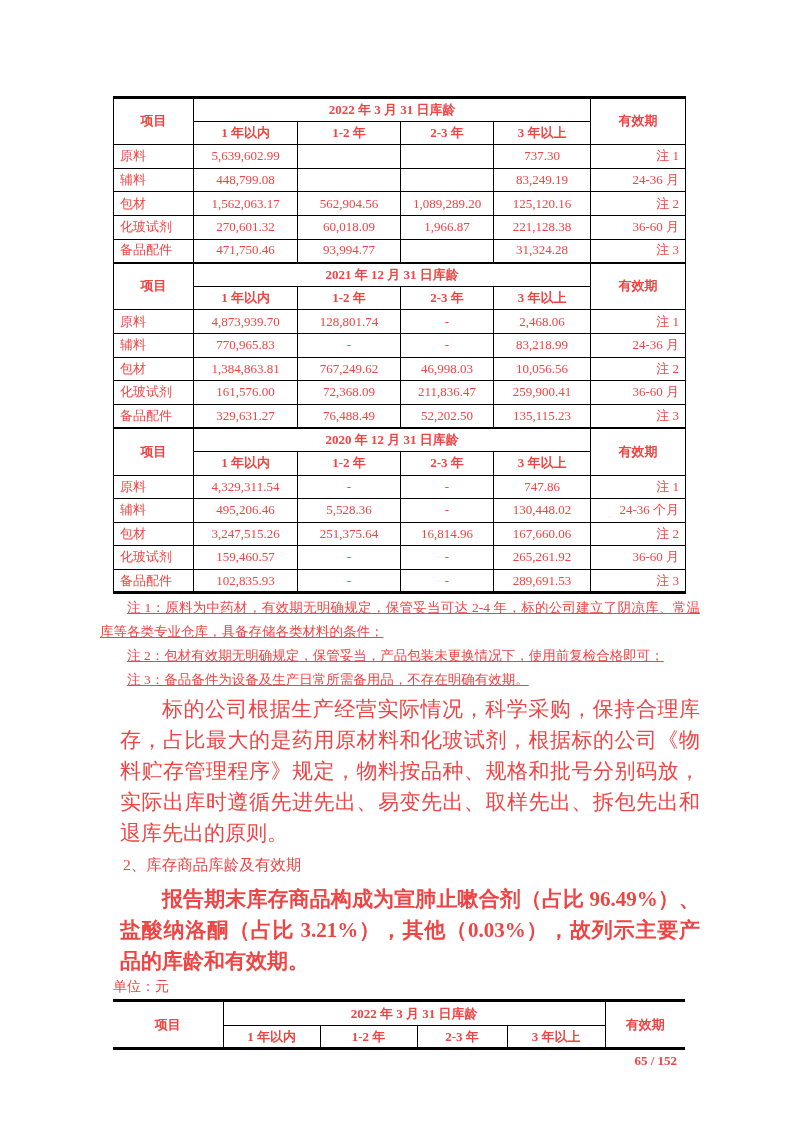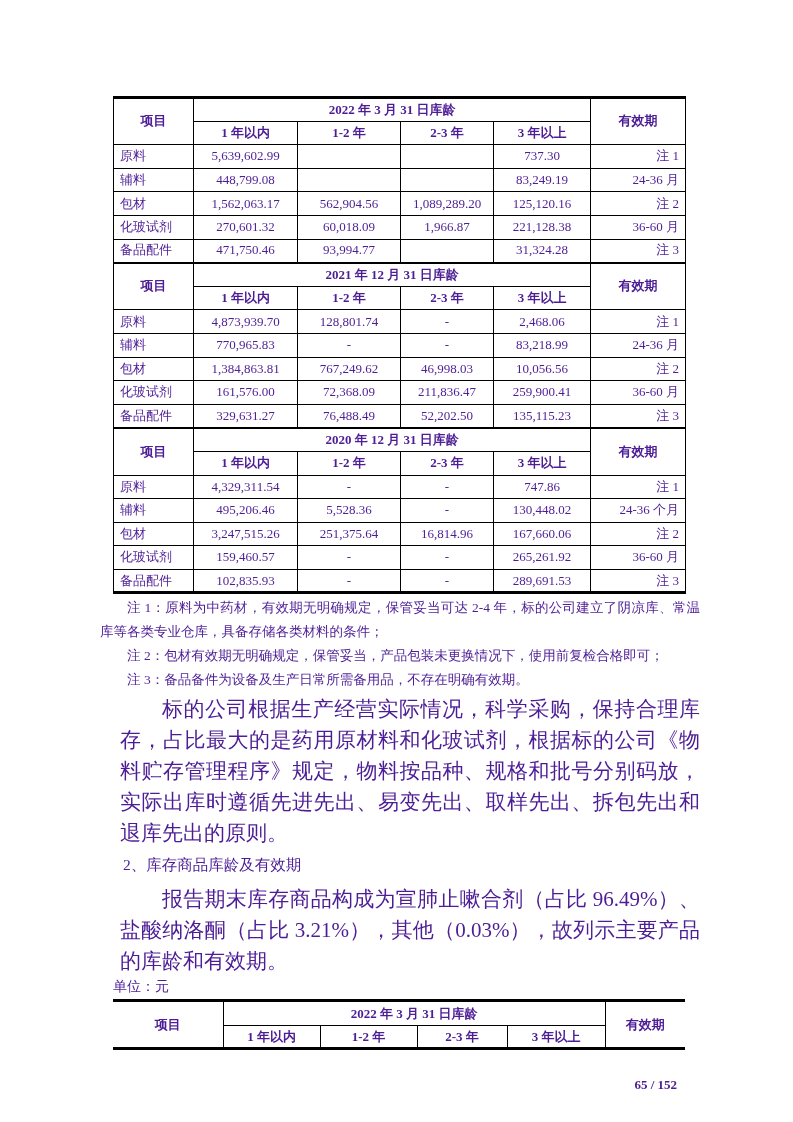--- a/index.html
+++ b/index.html
@@ -1,21 +1,21 @@
 <!DOCTYPE html>
 <html><head>
 <meta charset="utf-8">
 <style>
   * { margin:0; padding:0; box-sizing:border-box; }
   html,body { background:#ffffff; }
   .page {
     position:relative;
     width:793px; height:1122px;
     background:#ffffff;
-    color:#4c1d95;
+    color:#ef4444;
     font-family:"Liberation Serif","DejaVu Serif",serif;
     overflow:hidden;
   }
   .content { position:absolute; left:92px; top:0; width:608px; }
 
   
   table.grid {
     border-collapse:collapse;
     table-layout:fixed;
     width:572px;
@@ -32,36 +32,36 @@
     overflow:hidden;
     line-height:1.25;
   }
   table.grid th { font-weight:bold; text-align:center; }
   tr.sec-next th { border-top:2px solid #000; }
   td.item  { text-align:left;  padding-left:7px; }
   td.num   { text-align:center; padding-right:7px; }
   td.valid { text-align:right; }
 
   
-  .notes { margin-top:2px; }
+  .notes { margin-top:2px;text-decoration:underline; }
   .note {
     font-size:13.5px; line-height:24px;
     text-align:justify; text-indent:2em;
     margin-left:8px;
   }
   .para {
     margin-top:2px;
     font-size:21px; line-height:31px;
     text-align:justify; text-indent:2em;margin-left:28px;
   }
   .heading {
     font-size:15.5px; line-height:31px;
     text-indent:2em; font-weight:normal;
   }
-  .para2 { margin-top:4px; }
+  .para2 { margin-top:4px;font-weight:bold; }
   .unit-line {
     width:572px; margin-left:21px;
     font-size:14px; line-height:20px;
     text-align:left;
   }
 
   
   table.bottom {
     border-collapse:collapse;
     table-layout:fixed;
@@ -76,21 +76,21 @@
     padding:2px 4px; white-space:nowrap; line-height:1.3;
   }
   table.bottom tr:first-child th { border-top:none; }
   table.bottom tr:last-child th { border-bottom:none; }
   table.bottom th.edge-l { border-left:none; }
   table.bottom th.edge-r { border-right:none; }
   table.bottom tr.r1 th { height:25px; }
   table.bottom tr.r2 th { height:23px; }
 
   .footer {
-    margin-top:27px;
+    margin-top:3px;
     width:585px;
     text-align:right;
     font-size:13px; font-weight:bold;
   }
 </style>
 </head>
 <body>
 
 <div class="page">
   <div class="content">

